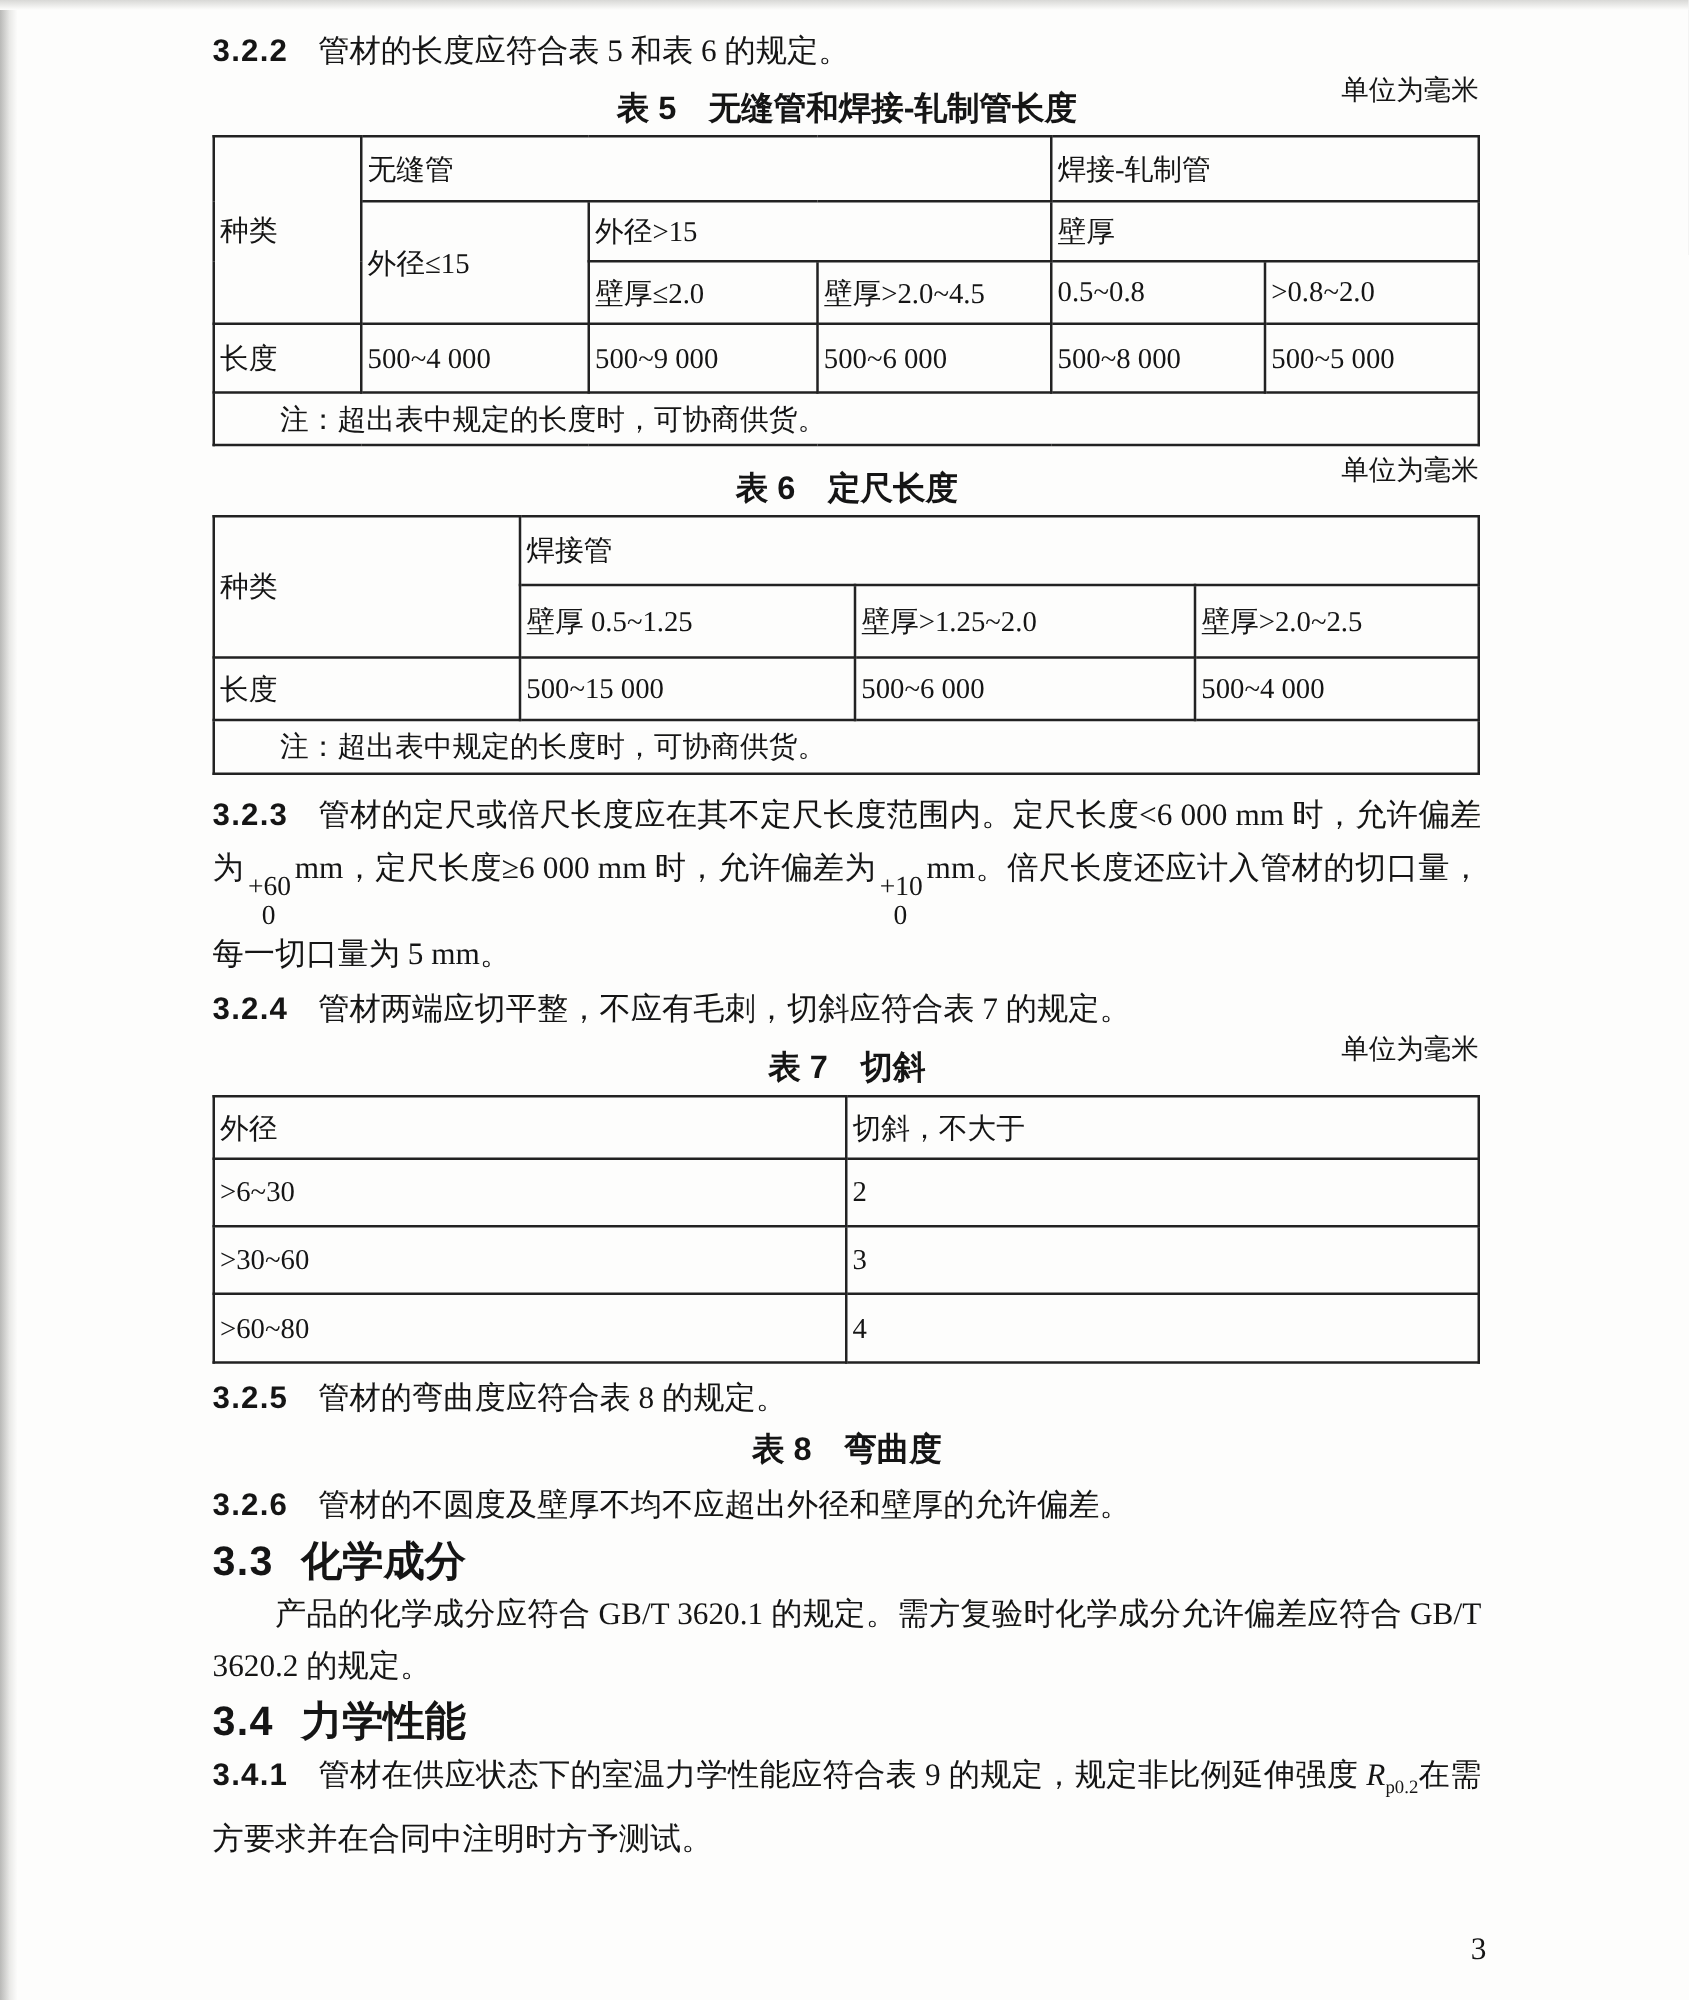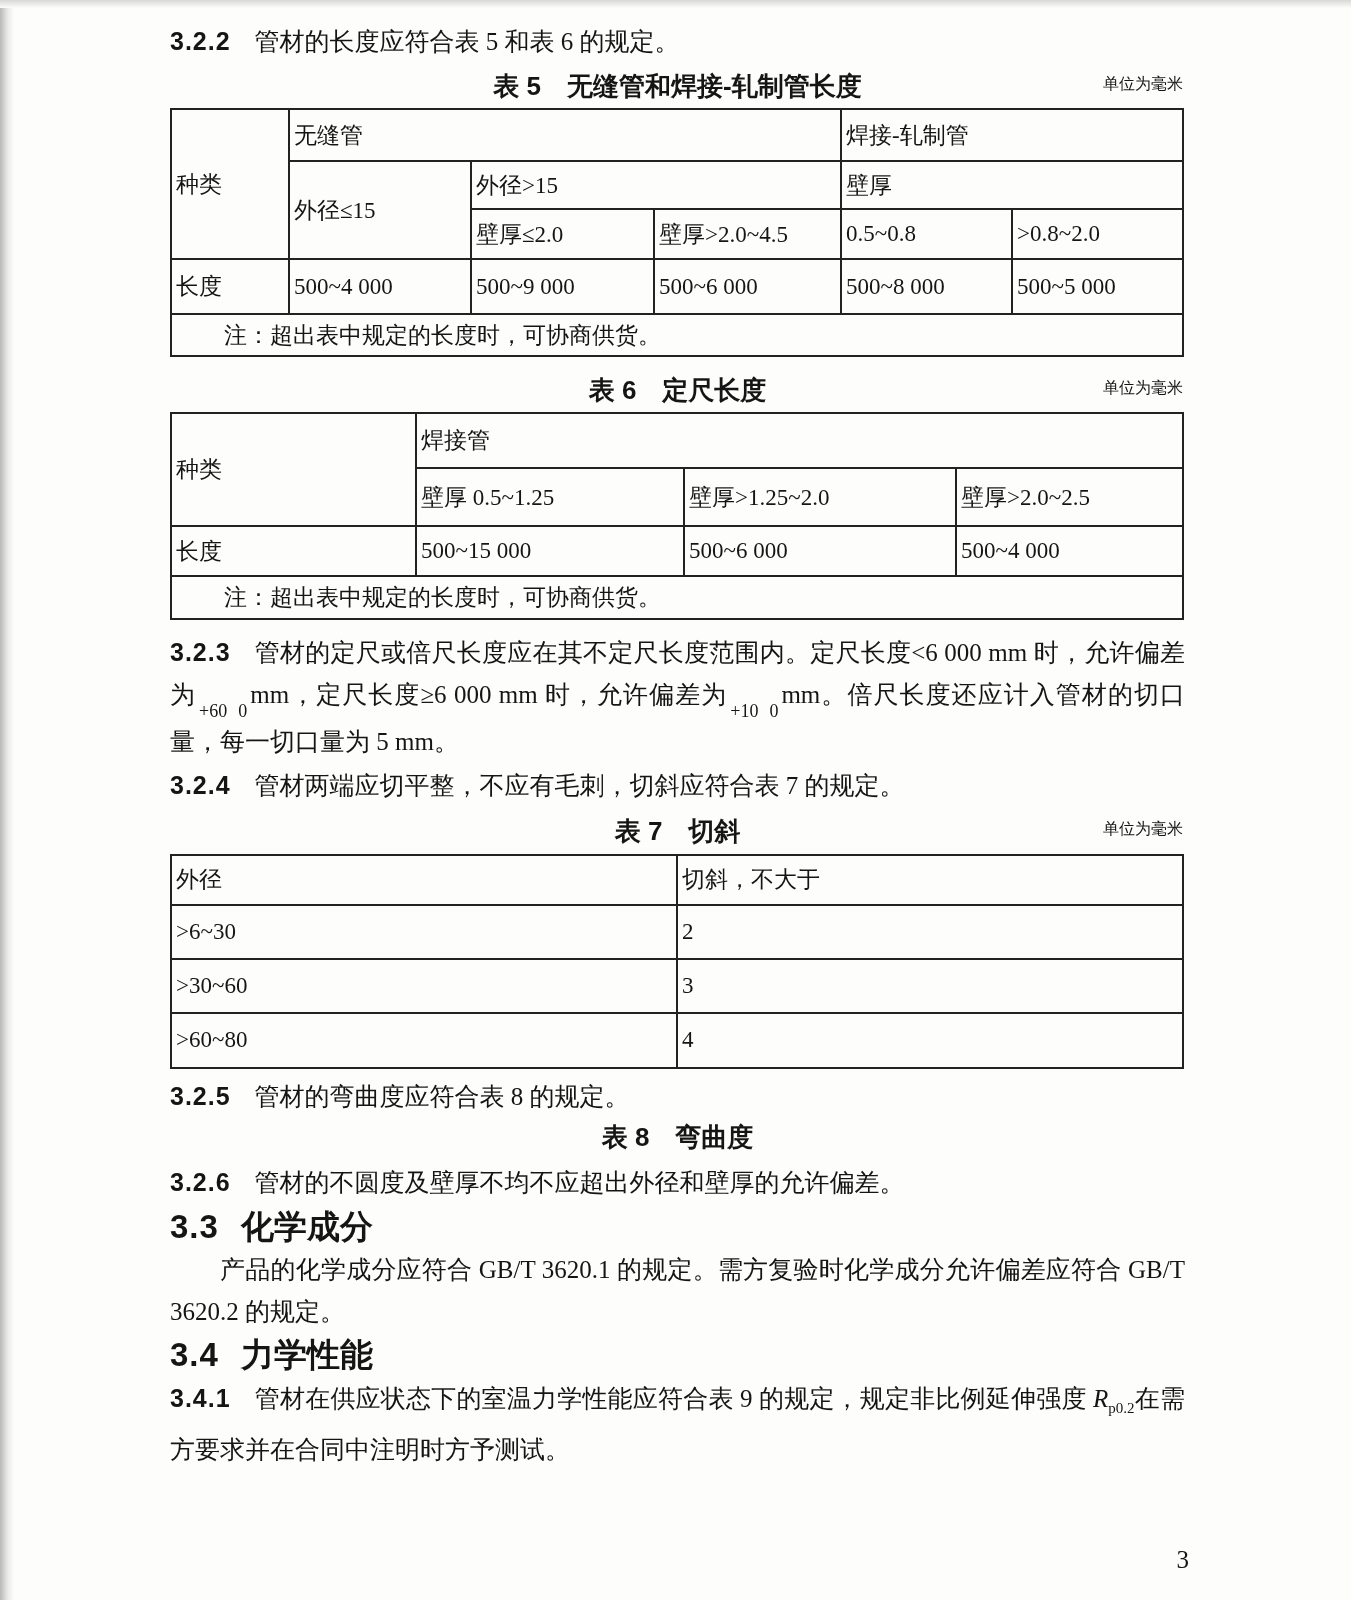--- a/index.html
+++ b/index.html
@@ -30,40 +30,40 @@
   }
   .heading {
     font-family: "Liberation Sans", "DejaVu Sans", sans-serif;
     font-weight: 700; font-size: 33px; line-height: 42px;
   }
   .heading .num { margin-right: 22px; letter-spacing: 1px; }
   .indent2 { text-indent: 2em; }
 
   
   .tol {
-    display: inline-flex; 
+    display: inline-flex; flex-direction: column;
     vertical-align: -14px; line-height: 1.05;
-    font-size: 18px; margin: 0 3px;
+    font-size: 22px; margin: 0 3px;
   }
   .tol .bot { padding-left: 11px; }
 
   .rsym { font-style: italic; }
   sub { font-size: 15px; }
 
   
   .tbl-caption {
     position: relative; text-align: center;
     font-family: "Liberation Sans", "DejaVu Sans", sans-serif;
     font-weight: 700; font-size: 26px; line-height: 34px;
   }
   .tbl-caption .cap-label { margin-right: 26px; text-align: center; }
   .tbl-caption .unit {
-    position: absolute; right: 2px; bottom: 2px;
+    position: absolute; right: 2px; bottom: 14px;
     font-family: "Liberation Serif", "DejaVu Serif", serif;
-    font-weight: 400; font-size: 16px;
+    font-weight: 400; font-size: 22px;
   }
 
   
   table {
     border-collapse: collapse; table-layout: fixed;
     width: 1012px; font-size: 23px; color: #151515;
     border: 2.5px solid #1c1c1c;
   }
   td {
     border: 2px solid #222;

